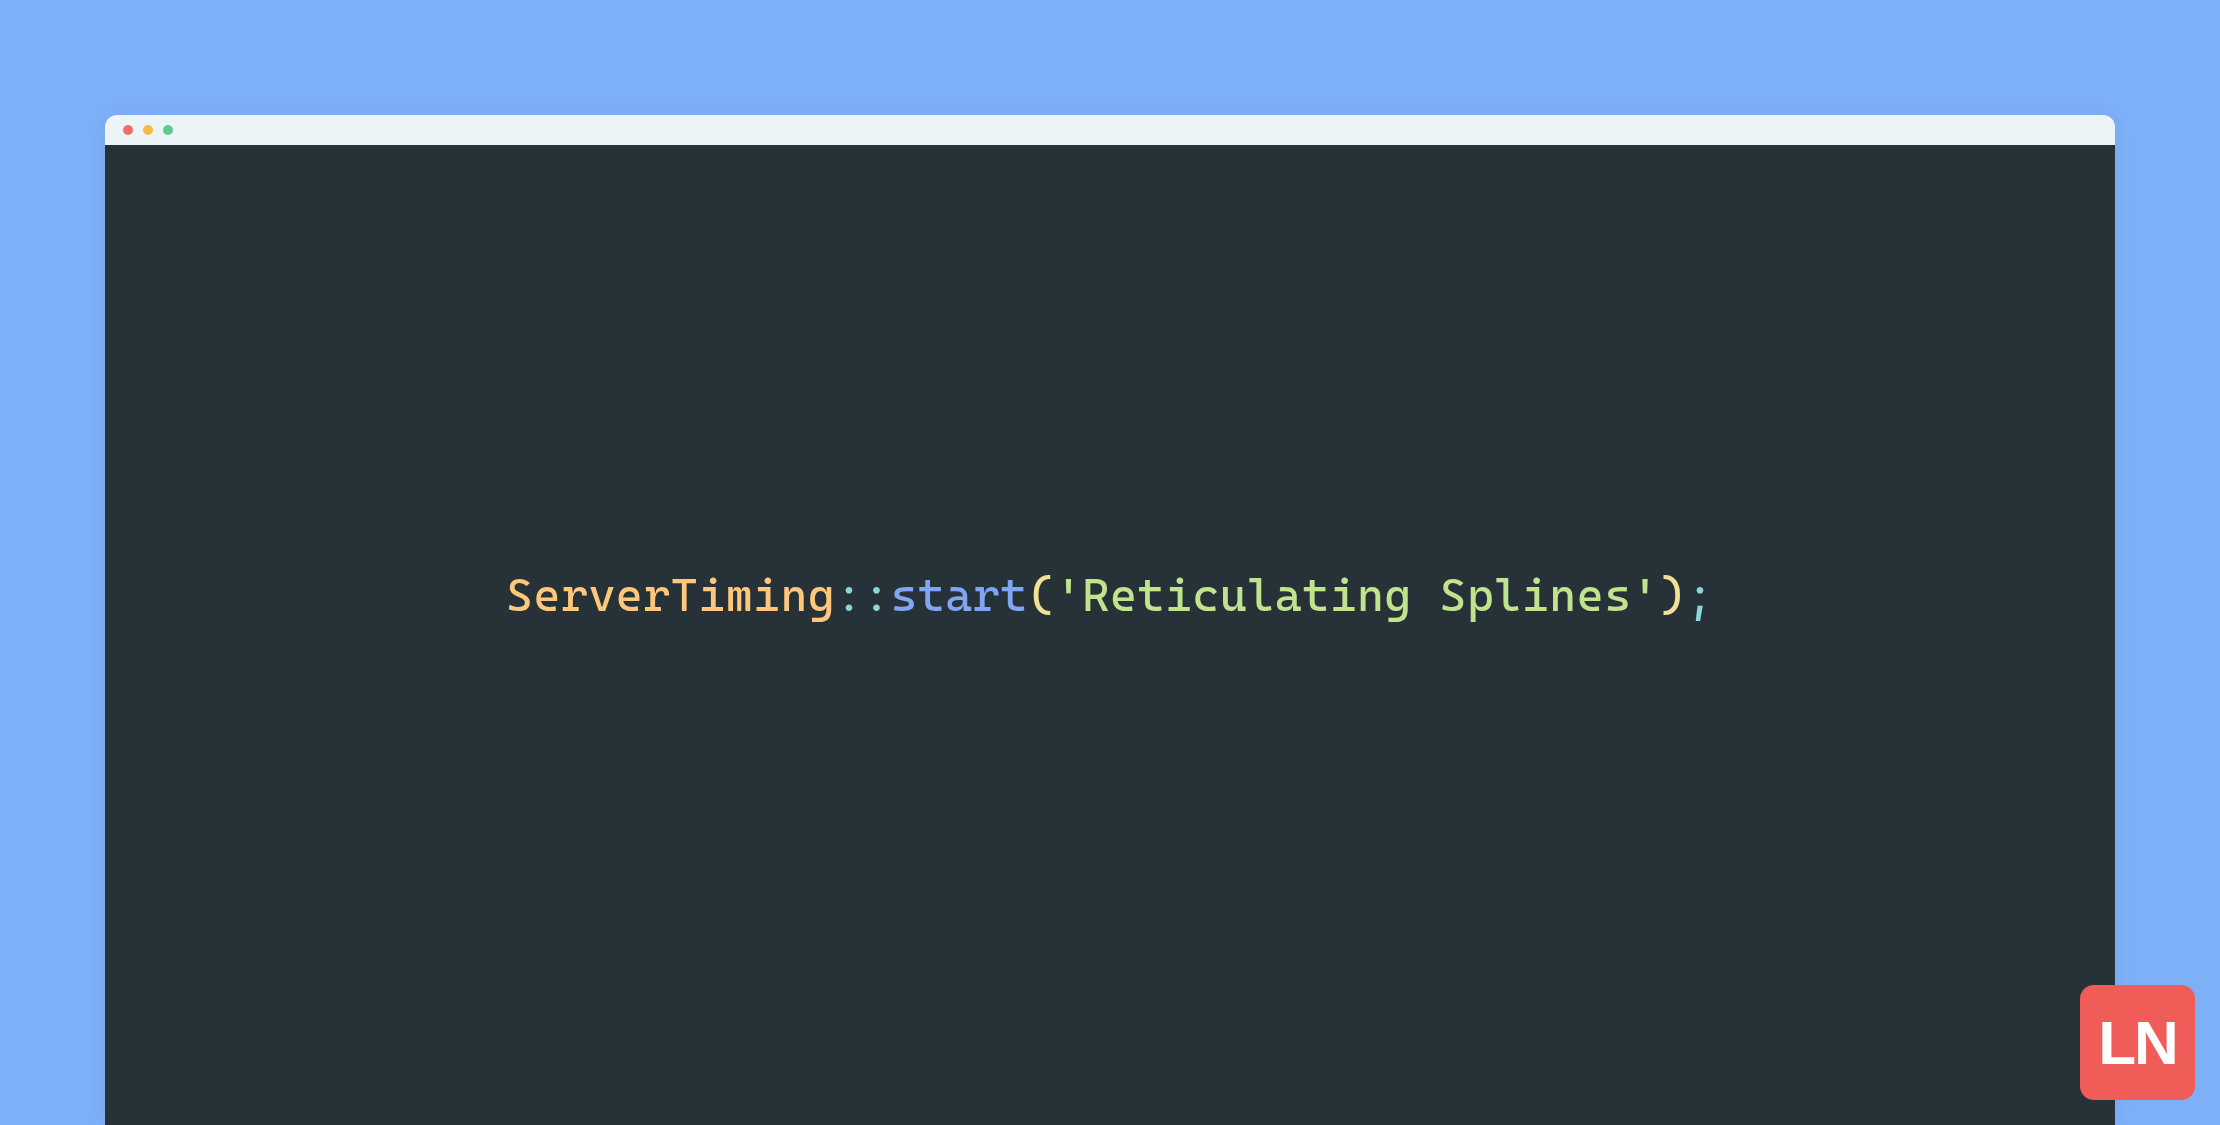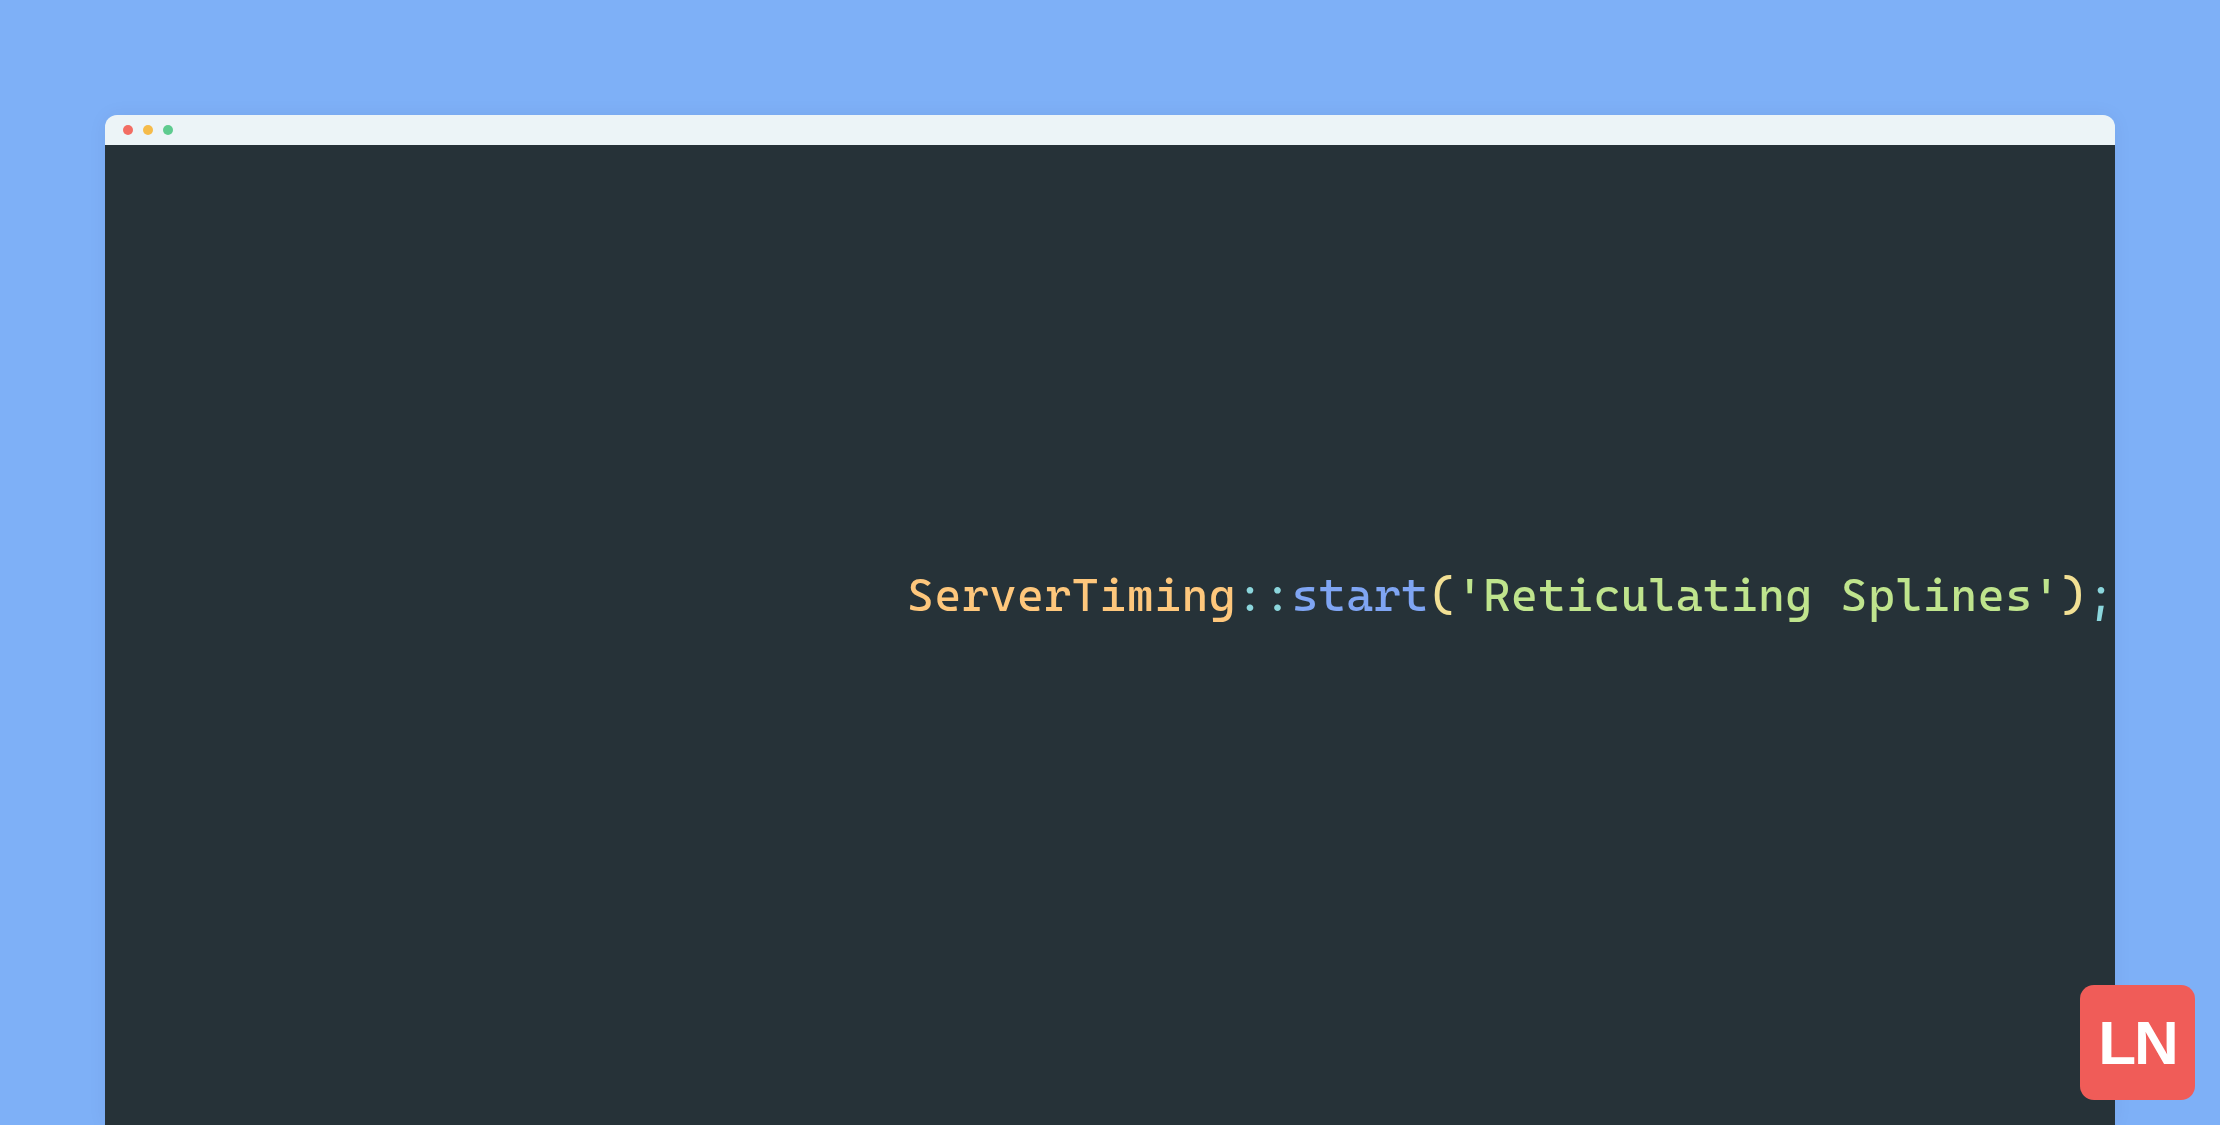--- a/index.html
+++ b/index.html
@@ -46,21 +46,21 @@
 
     .dot-red { background-color: #f26d63; }
     .dot-yellow { background-color: #f5bb4a; }
     .dot-green { background-color: #5ecb8f; }
 
     .editor-body {
       height: calc(100% - 30px);
       background-color: #263238;
       display: flex;
       align-items: center;
-      justify-content: flex-end;
+      justify-content: center;
     }
 
     .code-line {
       font-size: 46px;
       font-weight: 400;
       letter-spacing: 0.5px;
       white-space: pre;
       transform: translateY(-40px);
     }
 

